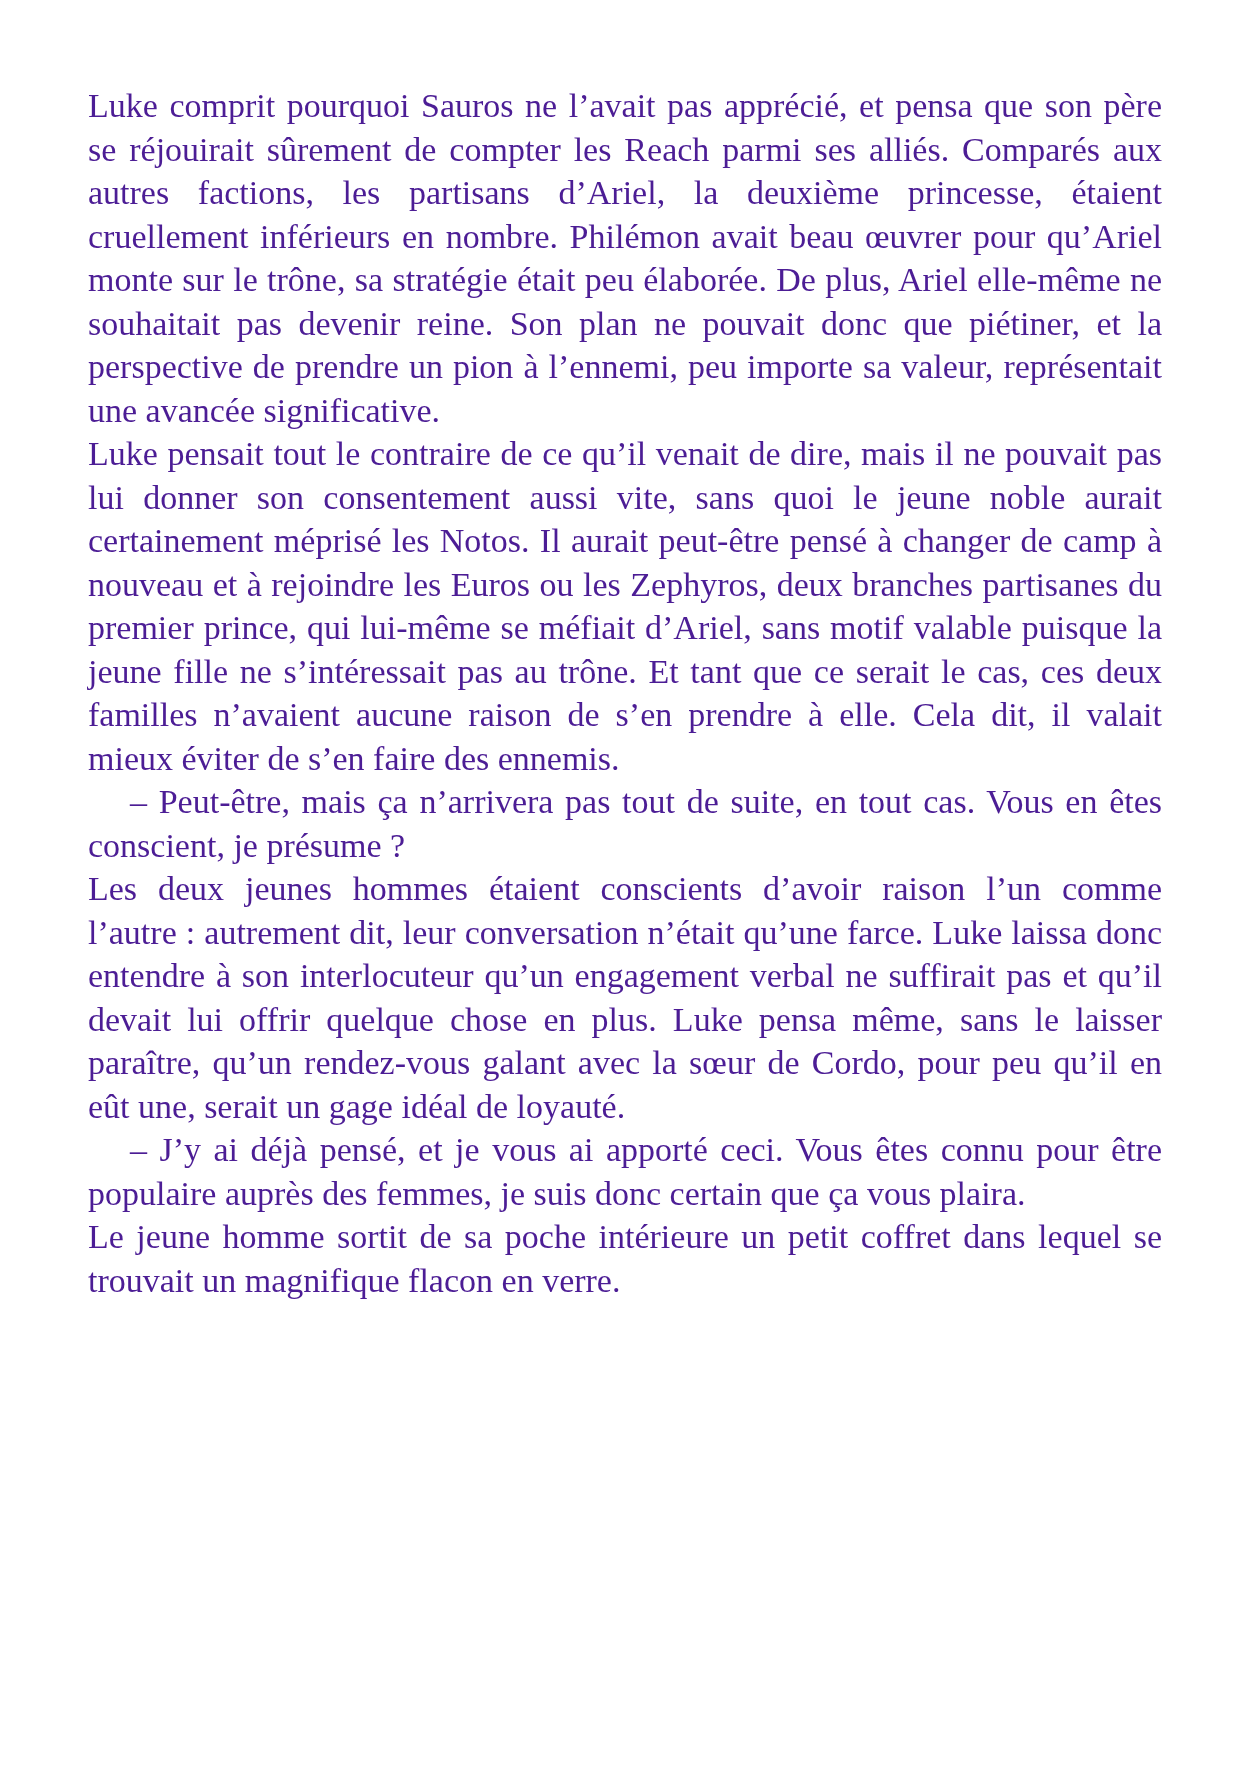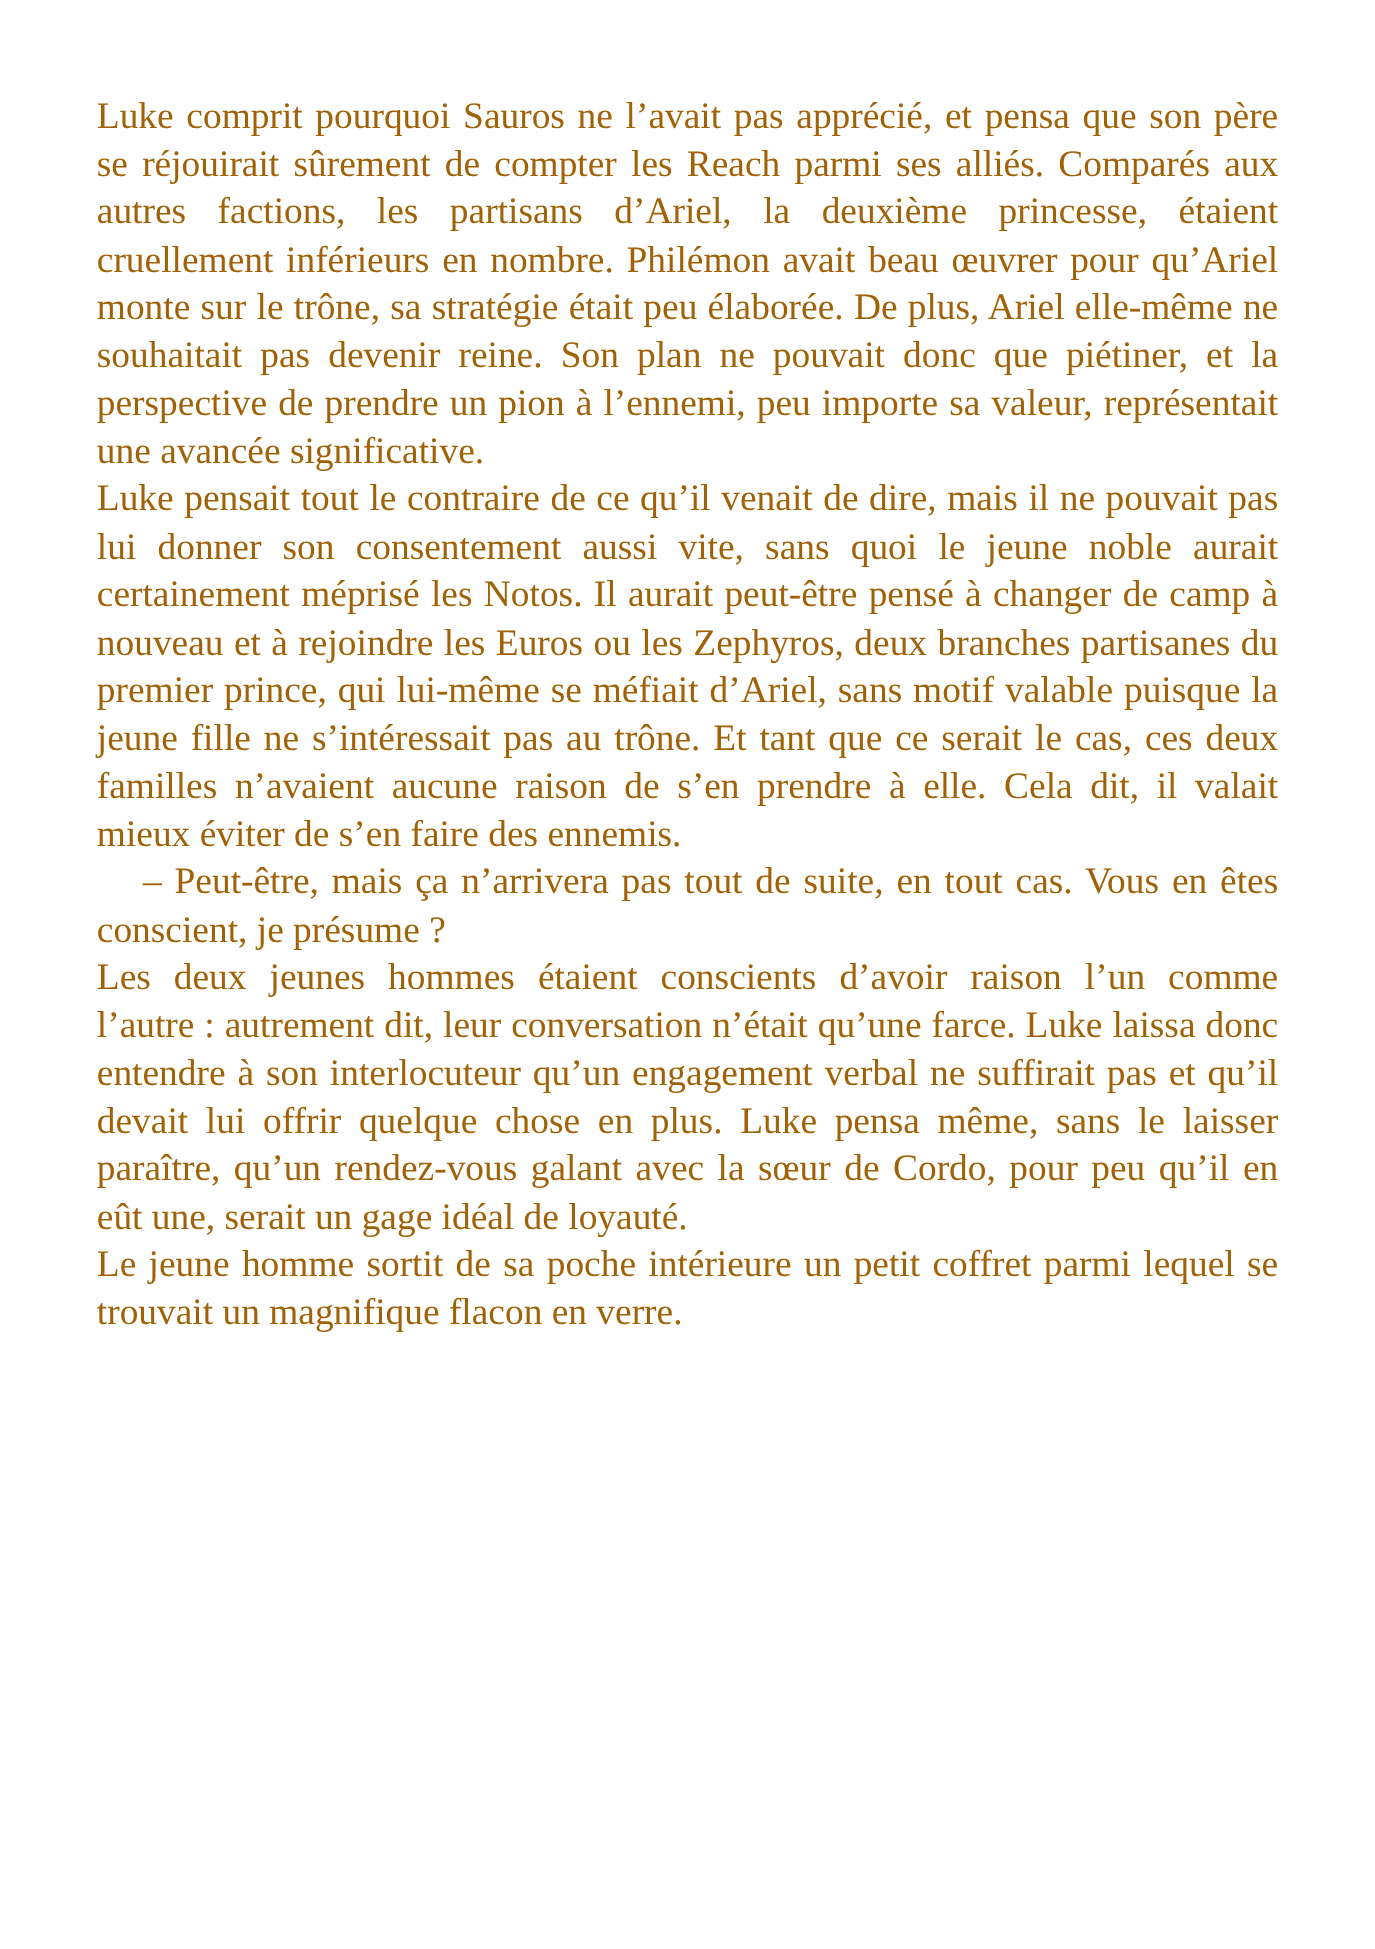--- a/index.html
+++ b/index.html
@@ -17,21 +17,21 @@
   }
 
   .text-block {
     position: absolute;
     top: 84px;
     left: 88px;
     width: 1074px;
     font-family: "Liberation Serif", "DejaVu Serif", serif;
     font-size: 34px;
     line-height: 43.5px;
-    color: #a16207;
+    color: #4c1d95;
     text-align: justify;
     text-justify: inter-word;
   }
 
   .text-block p {
     margin: 0;
   }
 
   .text-block p.dialogue {
     text-indent: 42px;
@@ -39,15 +39,16 @@
 </style>
 </head>
 <body>
 
 <div class="page">
   <div class="text-block">
     <p>Luke comprit pourquoi Sauros ne l’avait pas apprécié, et pensa que son père se réjouirait sûrement de compter les Reach parmi ses alliés. Comparés aux autres factions, les partisans d’Ariel, la deuxième princesse, étaient cruellement inférieurs en nombre. Philémon avait beau œuvrer pour qu’Ariel monte sur le trône, sa stratégie était peu élaborée. De plus, Ariel elle-même ne souhaitait pas devenir reine. Son plan ne pouvait donc que piétiner, et la perspective de prendre un pion à l’ennemi, peu importe sa valeur, représentait une avancée significative.</p>
     <p>Luke pensait tout le contraire de ce qu’il venait de dire, mais il ne pouvait pas lui donner son consentement aussi vite, sans quoi le jeune noble aurait certainement méprisé les Notos. Il aurait peut-être pensé à changer de camp à nouveau et à rejoindre les Euros ou les Zephyros, deux branches partisanes du premier prince, qui lui-même se méfiait d’Ariel, sans motif valable puisque la jeune fille ne s’intéressait pas au trône. Et tant que ce serait le cas, ces deux familles n’avaient aucune raison de s’en prendre à elle. Cela dit, il valait mieux éviter de s’en faire des ennemis.</p>
     <p class="dialogue">– Peut-être, mais ça n’arrivera pas tout de suite, en tout cas. Vous en êtes conscient, je présume&nbsp;?</p>
     <p>Les deux jeunes hommes étaient conscients d’avoir raison l’un comme l’autre&nbsp;: autrement dit, leur conversation n’était qu’une farce. Luke laissa donc entendre à son interlocuteur qu’un engagement verbal ne suffirait pas et qu’il devait lui offrir quelque chose en plus. Luke pensa même, sans le laisser paraître, qu’un rendez-vous galant avec la sœur de Cordo, pour peu qu’il en eût une, serait un gage idéal de loyauté.</p>
-    <p>Le jeune homme sortit de sa poche intérieure un petit coffret parmi lequel se trouvait un magnifique flacon en verre.</p>
+    <p class="dialogue">– J’y ai déjà pensé, et je vous ai apporté ceci. Vous êtes connu pour être populaire auprès des femmes, je suis donc certain que ça vous plaira.</p>
+    <p>Le jeune homme sortit de sa poche intérieure un petit coffret dans lequel se trouvait un magnifique flacon en verre.</p>
   </div>
 </div>
 
 </body></html>

